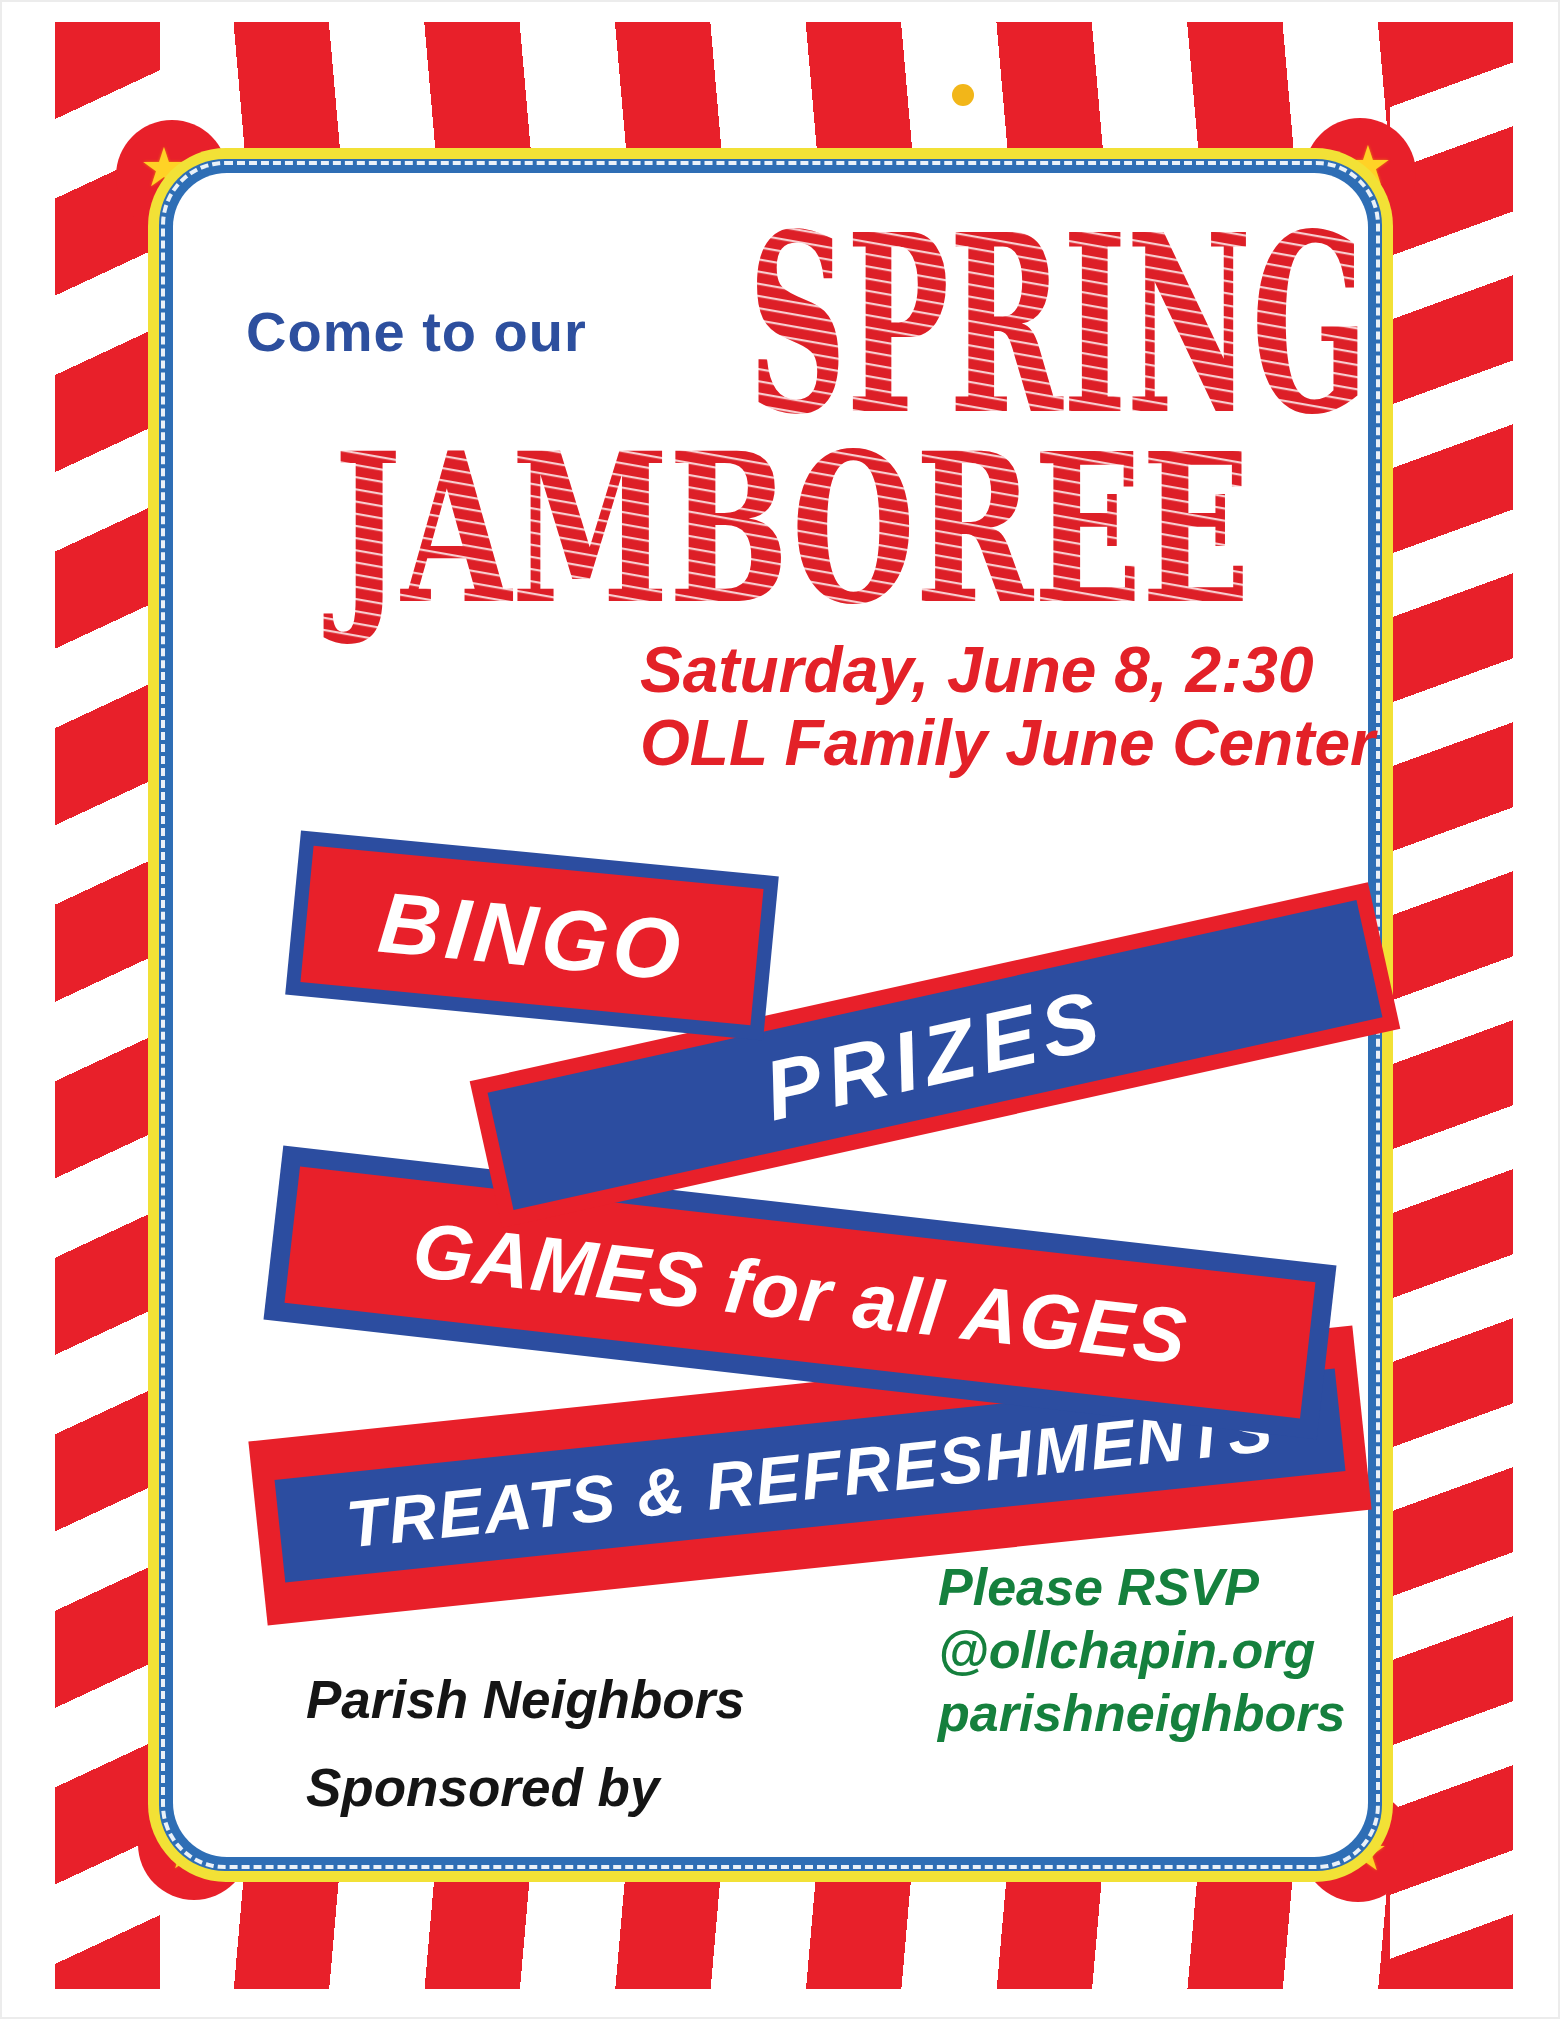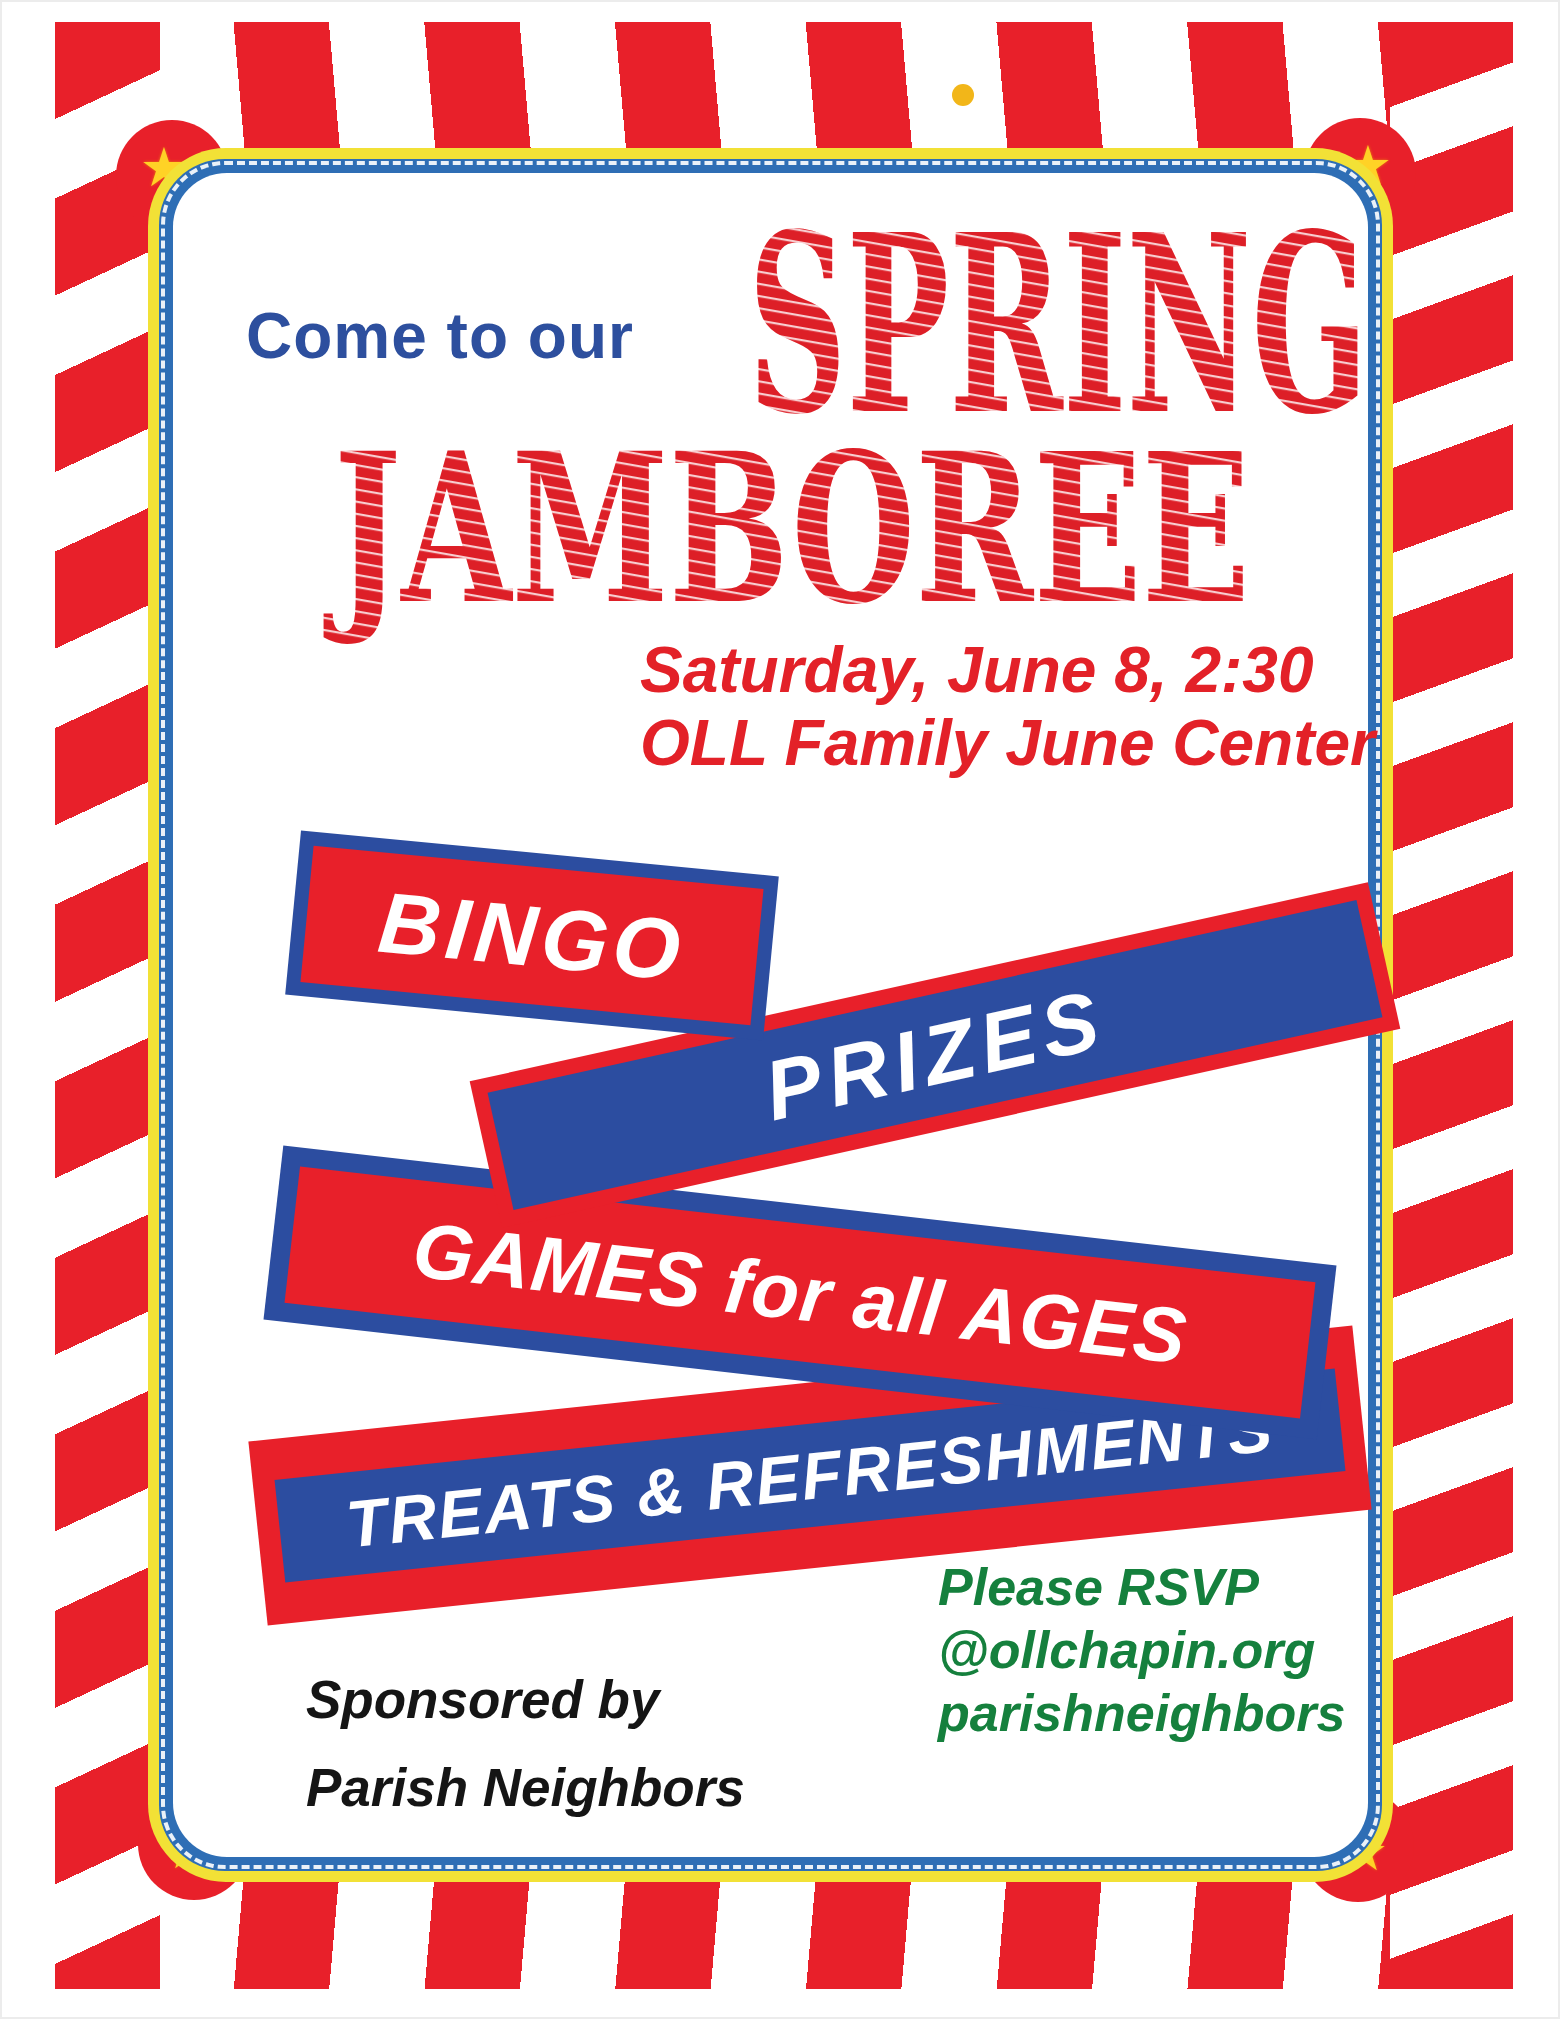--- a/index.html
+++ b/index.html
@@ -53,21 +53,21 @@
   }
   .frame-blue { width:100%; height:100%; background:#2e6eb5; border-radius:66px; padding:14px; }
   .frame-white { width:100%; height:100%; background:#ffffff; border-radius:54px; }
   .frame-dashes {
     position:absolute; inset:13px; border:4px dashed rgba(255,255,255,.9);
     border-radius:64px; pointer-events:none;
   }
   
   .intro {
     position:absolute; left:246px; top:304px; z-index:4;
-    font-size:64px; font-weight:bold; color:#2d4f9e; line-height:1; letter-spacing:1px;
+    font-size:56px; font-weight:bold; color:#2d4f9e; line-height:1; letter-spacing:1px;
   }
   .title-svg { position:absolute; z-index:4; overflow:visible; }
   .title-spring { left:745px; top:195px; }
   .title-jamboree { left:330px; top:435px; }
   .title-svg text {
     font-family:"DejaVu Serif", serif; font-weight:bold;
   }
   .dates {
     position:absolute; left:640px; top:634px; width:740px; z-index:4;
     text-align:left; font-size:64px; font-weight:bold; font-style:italic;
@@ -191,17 +191,17 @@
     </div>
   </div>
 
   <div class="rsvp">
     <div>Please RSVP</div>
     <div>@ollchapin.org</div>
     <div>parishneighbors</div>
   </div>
 
   <div class="sponsor">
+    <div>Parish Neighbors</div>
     <div>Sponsored by</div>
-    <div>Parish Neighbors</div>
   </div>
 
 </div>
 
 </body></html>

